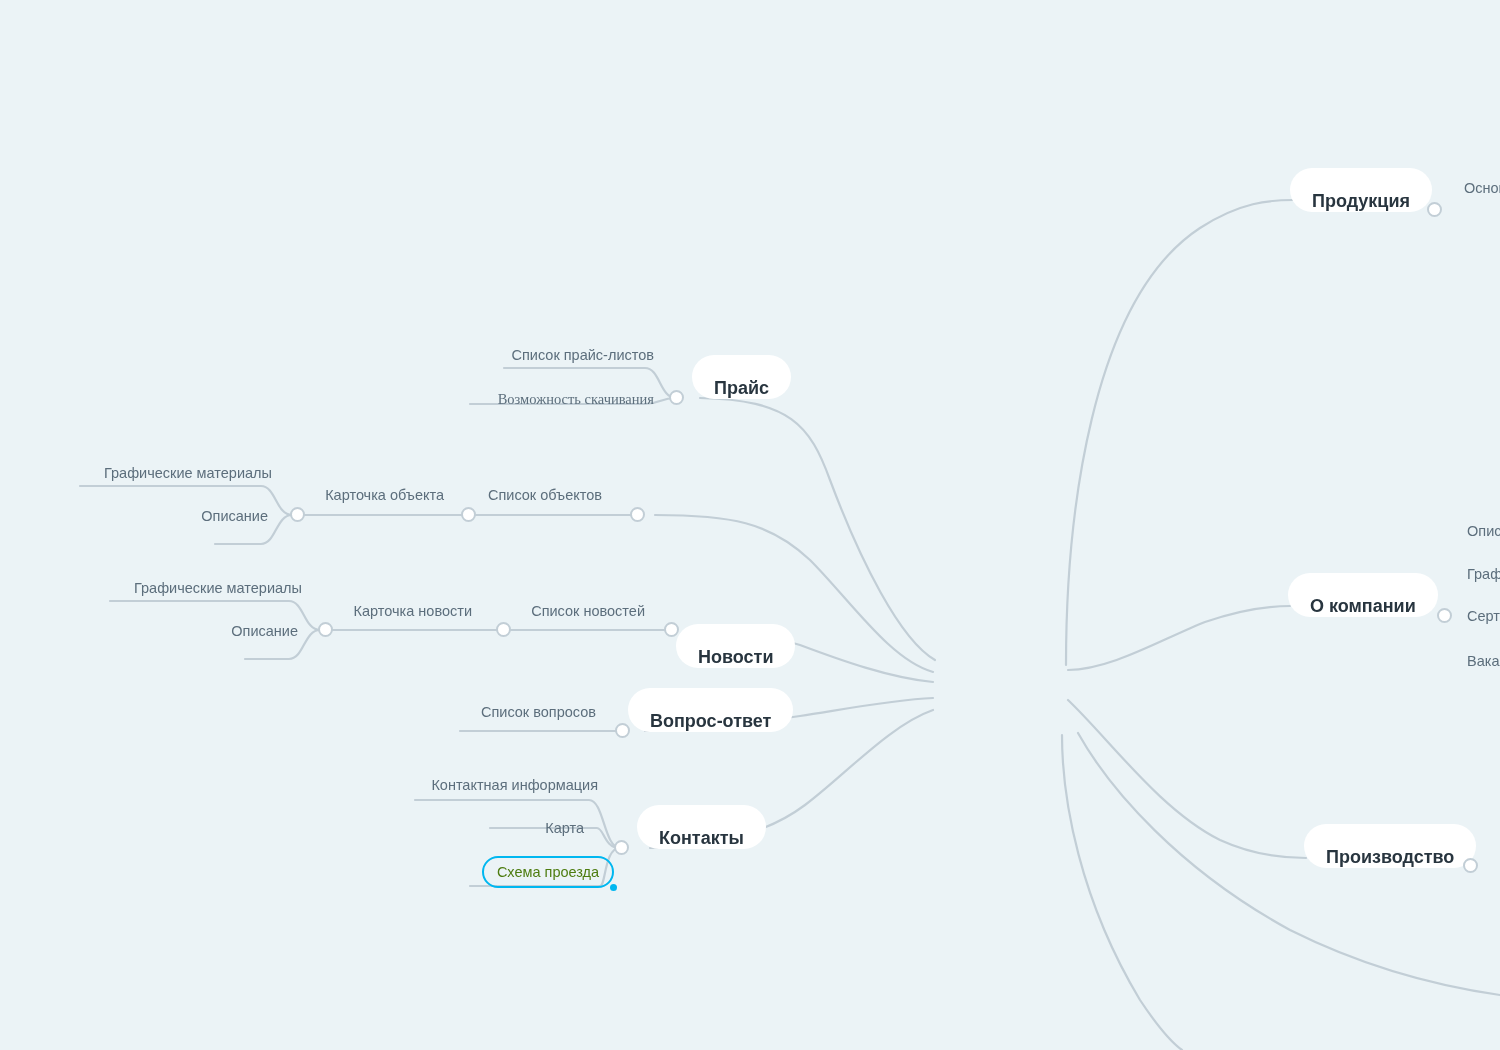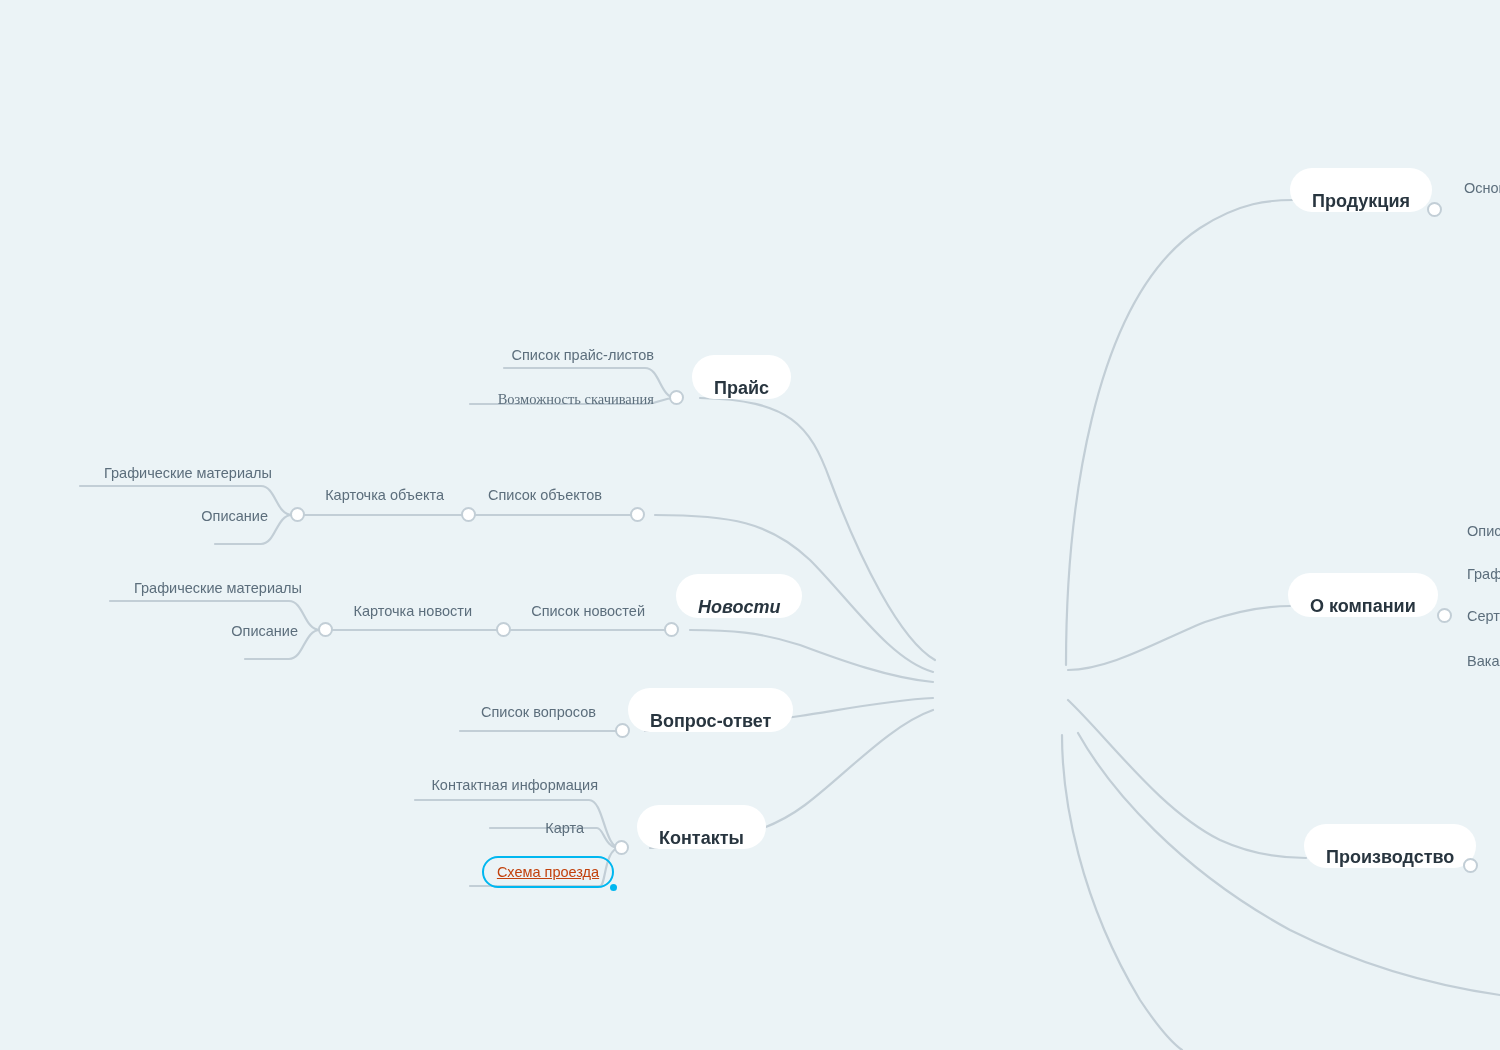--- a/index.html
+++ b/index.html
@@ -66,26 +66,25 @@
   }
   
   .selected-node {
     position: absolute;
     display: flex;
     align-items: center;
     justify-content: center;
     border: 2px solid #00b7f0;
     border-radius: 18px;
     background: transparent;
-    color: #c2410c;
+    color: #4d7c0f;
     font-size: 14.5px;
     white-space: nowrap;
     box-sizing: border-box;
     padding: 0 14px;
-    text-decoration: underline;
   }
   .sel-handle {
     position: absolute;
     width: 7px;
     height: 7px;
     border-radius: 50%;
     background: #00b7f0;
   }
   
   .knob {
@@ -175,21 +174,21 @@
   <div class="sub-label right-align" style="left:374px; top:392px; width:280px;font-family:Liberation Serif, serif;">Возможность скачивания</div>
 
   <div class="knob" style="left:630px; top:507px;"></div>
   <div class="sub-label right-align" style="left:354px; top:488px; width:240px;padding-left:8px;">Список объектов</div>
   <div class="knob" style="left:461px; top:507px;"></div>
   <div class="sub-label right-align" style="left:204px; top:488px; width:240px;">Карточка объекта</div>
   <div class="knob" style="left:290px; top:507px;"></div>
   <div class="sub-label" style="left:104px; top:466px;">Графические материалы</div>
   <div class="sub-label right-align" style="left:110px; top:509px; width:158px;">Описание</div>
 
-  <div class="topic-node" style="left:676px; top:574px;font-style:italic;">
+  <div class="topic-node" style="left:676px; top:624px;">
     <span>Новости</span>
   </div>
   <div class="knob" style="left:664px; top:622px;"></div>
   <div class="sub-label right-align" style="left:405px; top:604px; width:240px;">Список новостей</div>
   <div class="knob" style="left:496px; top:622px;"></div>
   <div class="sub-label right-align" style="left:232px; top:604px; width:240px;">Карточка новости</div>
   <div class="knob" style="left:318px; top:622px;"></div>
   <div class="sub-label" style="left:134px; top:581px;">Графические материалы</div>
   <div class="sub-label right-align" style="left:140px; top:624px; width:158px;">Описание</div>
 

